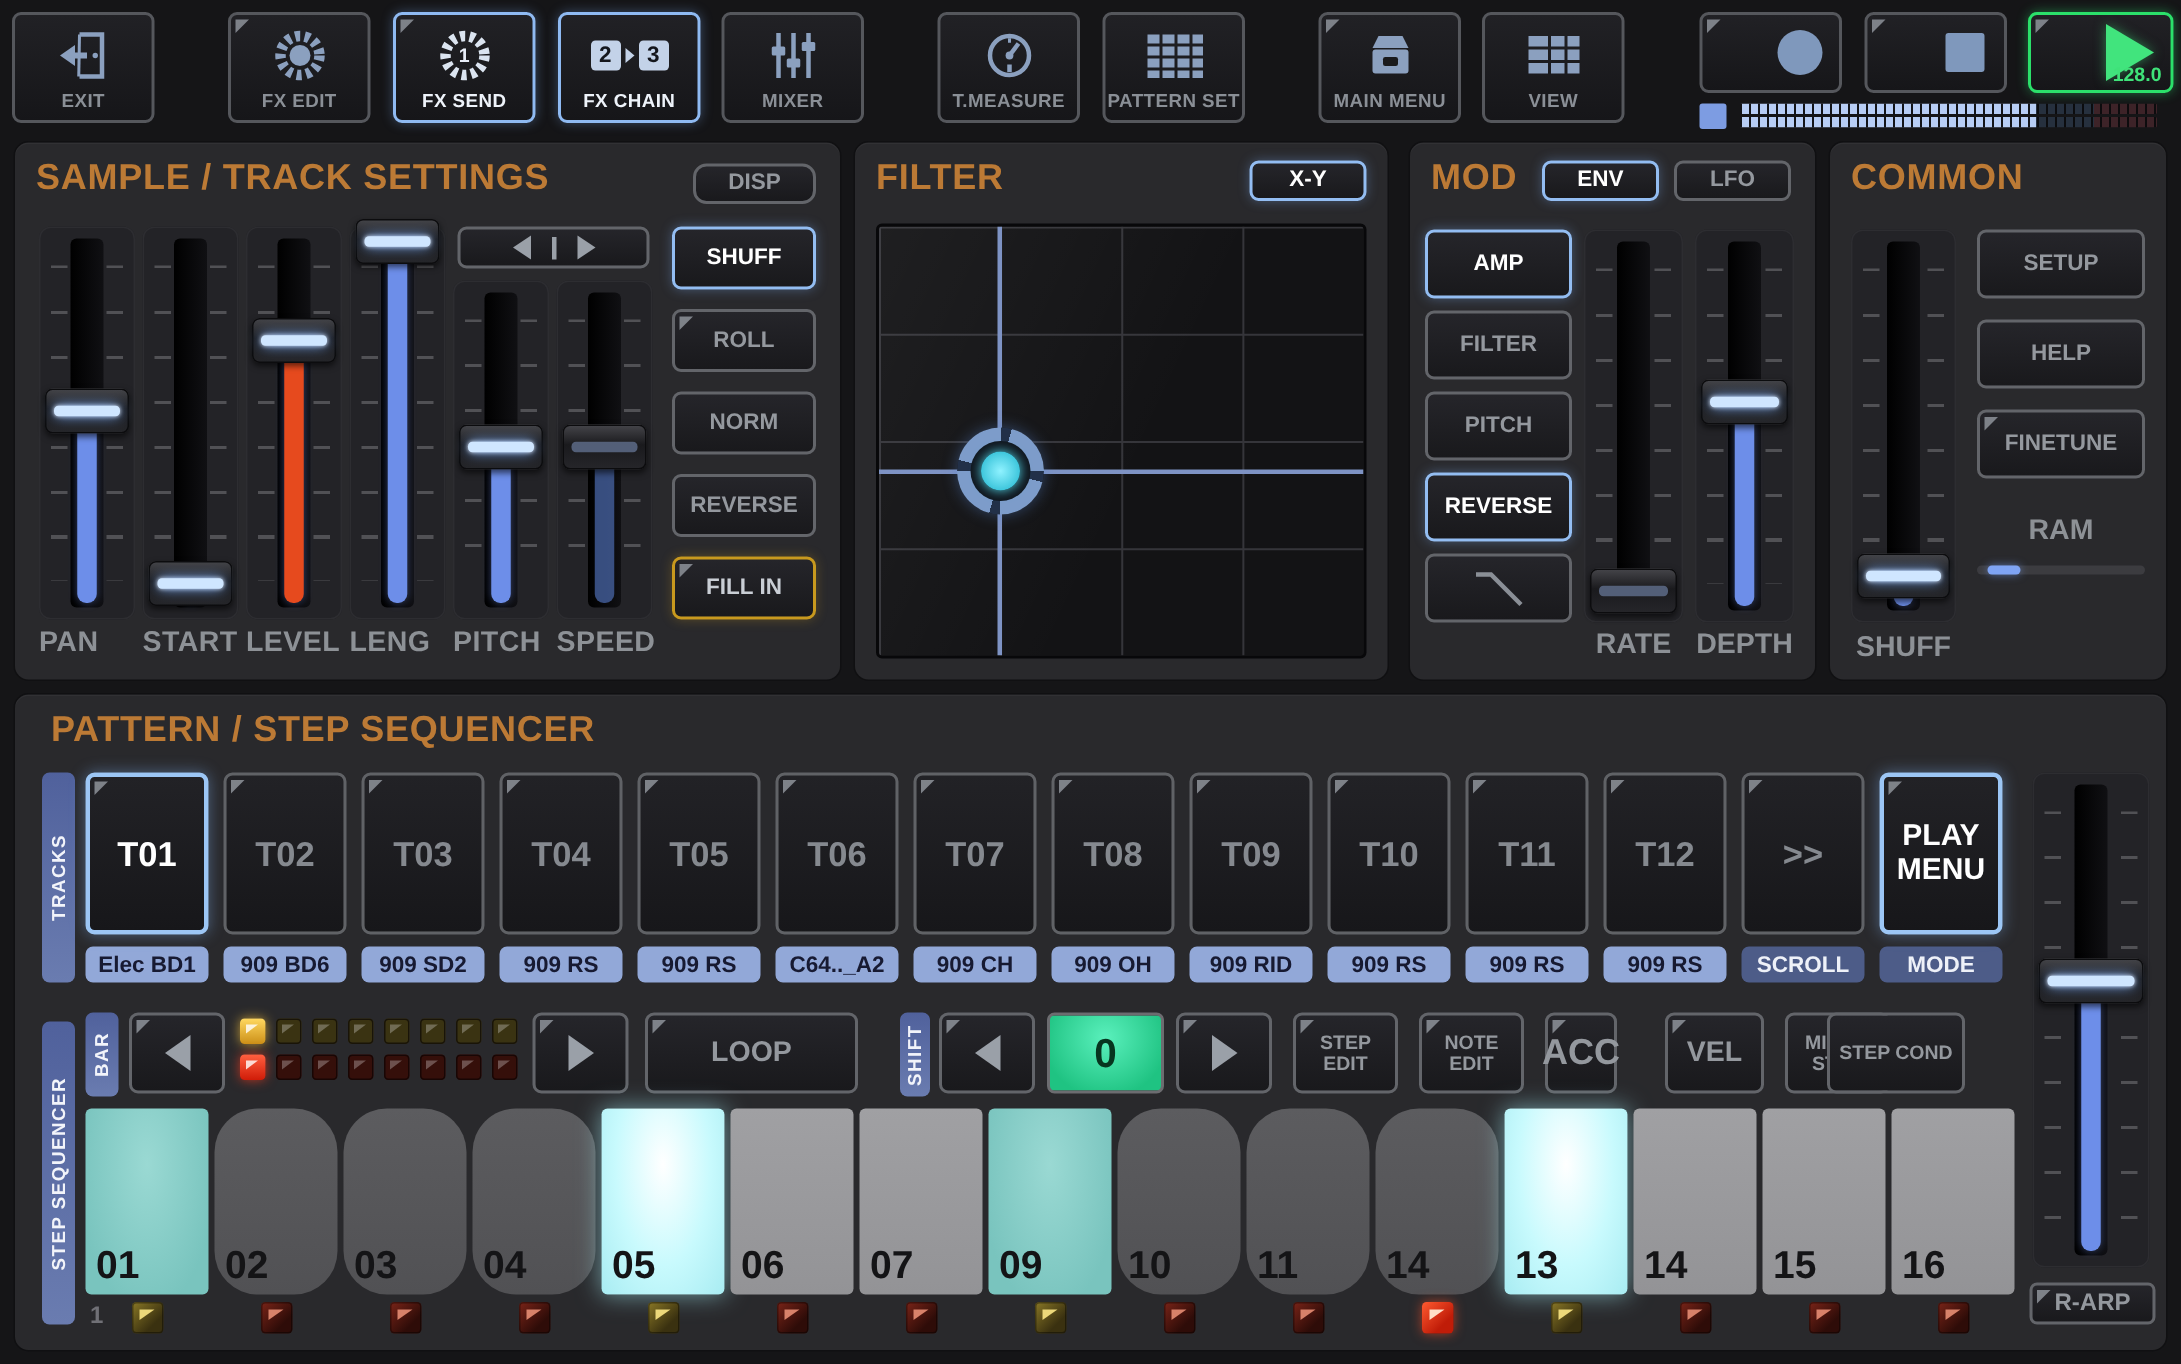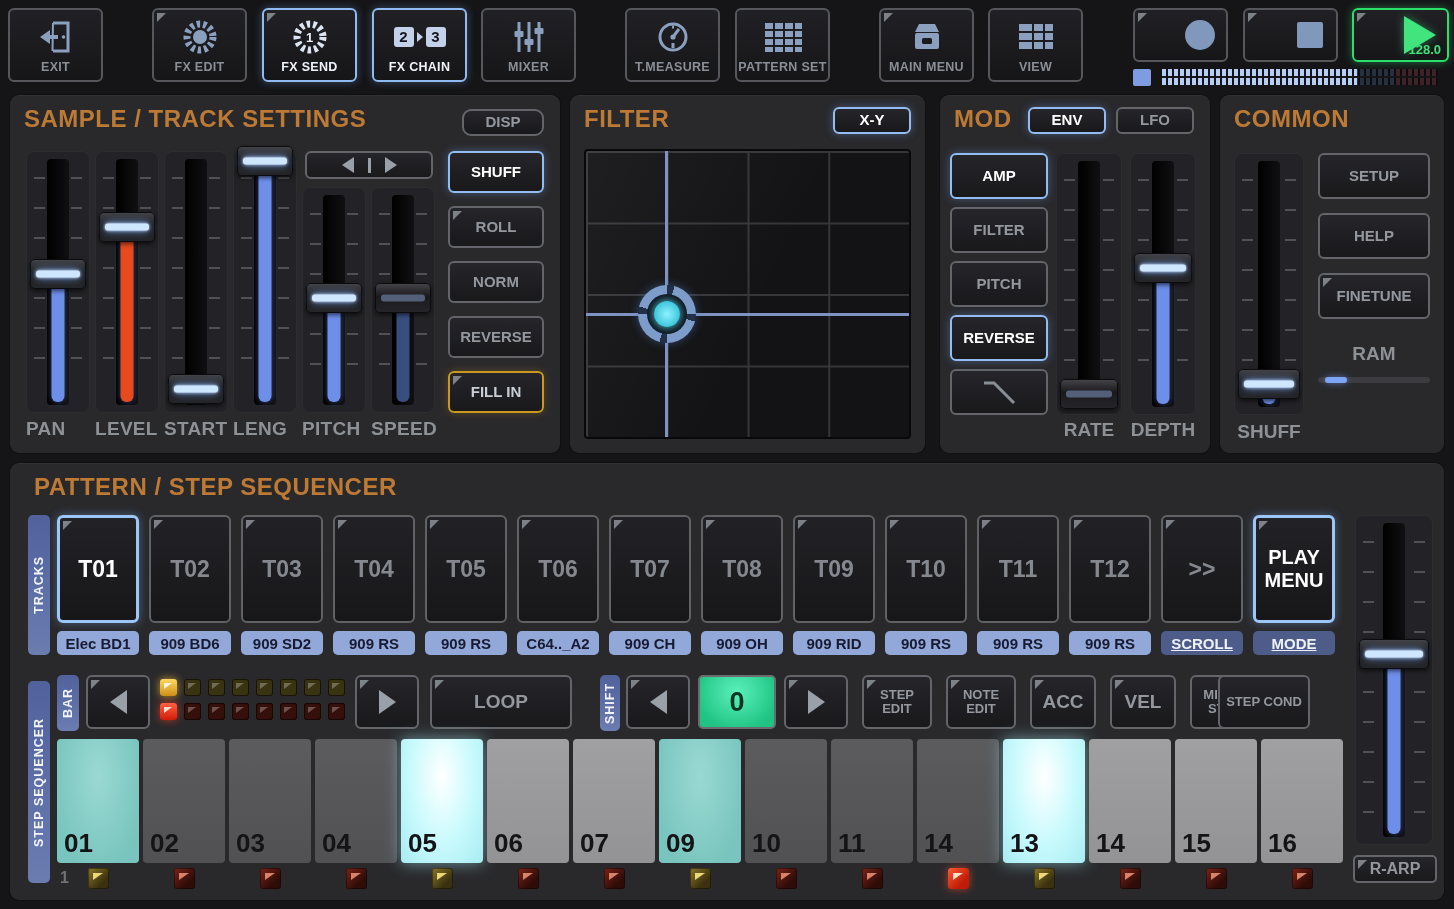--- a/index.html
+++ b/index.html
@@ -118,39 +118,39 @@
     writing-mode:vertical-rl; transform:rotate(180deg); }
   .trow { position:absolute; display:flex; gap:10px; }
   .tcols { display:flex; gap:10px; }
   .tcol { width:82px; display:flex; flex-direction:column; }
   .tbig { position:relative; height:108px; background:linear-gradient(#222226,#17171a);
     border:2px solid #606266; border-radius:6px; display:flex; align-items:center; justify-content:center;
     color:#85898f; font-size:23px; font-weight:bold; text-align:center; line-height:1.15; }
   .tbig.act { border:3px solid #9cc6f5; color:#fff; box-shadow:0 0 10px rgba(130,180,245,.4); }
   .tbadge { margin-top:8px; height:24px; border-radius:5px; background:#92a8d8; color:#171a32;
     font-size:15px; font-weight:bold; display:flex; align-items:center; justify-content:center; }
-  .tbadge.dk { background:#4d5c88; color:#eef1f8;text-decoration:underline; }
+  .tbadge.dk { background:#4d5c88; color:#eef1f8; }
   .ledrow { position:absolute; display:flex; gap:7px; }
   .led { width:17px; height:17px; border-radius:3px; position:relative; }
   .led::after { content:""; position:absolute; left:4px; top:4px; width:0; height:0;
     border-top:6px solid rgba(255,255,255,.28); border-right:8px solid transparent; }
   .led-y { background:#3a3312; box-shadow:inset 0 0 0 1px #191408; }
   .led-y.on { background:linear-gradient(#ffd860,#cc9018); box-shadow:0 0 8px rgba(255,200,60,.7); }
   .led-y.on::after { border-top-color:rgba(255,255,255,.8); }
   .led-r { background:#350f0a; box-shadow:inset 0 0 0 1px #180604; }
   .led-r.on { background:linear-gradient(#ff6040,#d01c08); box-shadow:0 0 8px rgba(255,60,30,.7); }
   .led-r.on::after { border-top-color:rgba(255,255,255,.8); }
   .gdisp { position:absolute; border:2px solid #6c6c70; border-radius:5px;
     background:radial-gradient(ellipse at 50% 30%, #5af0bc, #1fc382 80%);
     color:#07351f; font-size:27px; font-weight:bold;
     display:flex; align-items:center; justify-content:center; }
   .steprow { position:absolute; display:flex; gap:4px; }
   .stepcol { flex:1; display:flex; flex-direction:column; }
   .cell { height:124px; border-radius:4px; position:relative; }
-  .s-dark  { background:linear-gradient(#5c5c5f,#515154); }
+  .s-dark  { background:linear-gradient(#5c5c5f,#515154);border-radius:29px; }
   .s-light { background:linear-gradient(#a0a0a3,#939396); }
   .s-teal  { background:radial-gradient(ellipse at 50% 30%, #9ad9d3, #79c4be 80%); }
   .s-bright{ background:radial-gradient(ellipse at 50% 30%, #ffffff, #c8fafd 55%, #a8ecf2);
     box-shadow:0 0 16px rgba(170,245,255,.55); }
   .cell .num { position:absolute; left:7px; bottom:4px; font-size:26px; font-weight:bold; color:#141416; }
   .flag { width:21px; height:21px; margin:5px auto 0; border-radius:3px; position:relative;
     box-shadow:inset 0 0 0 1px rgba(0,0,0,.4); }
   .flag::after { content:""; position:absolute; left:5px; top:5px; width:0; height:0;
     border-top:7px solid rgba(255,255,255,.7); border-right:10px solid transparent; }
   .f-olive { background:linear-gradient(135deg,#8a7826,#3a3110 70%); }
@@ -324,37 +324,37 @@
         <div class="vslider" style="--pos: 47%;">
           <div class="ticks"></div>
           <div class="track"></div>
           <div class="fill"></div>
           <div class="handle"></div>
         </div>
         <div class="slabel">PAN</div>
       </div>
 
       <div class="scol">
+        <div class="vslider" style="--pos: 91%;">
+          <div class="ticks"></div>
+          <div class="track"></div>
+          <div class="fill"></div>
+          <div class="handle"></div>
+        </div>
+        <div class="slabel">START</div>
+      </div>
+
+      <div class="scol">
         <div class="vslider" style="--pos: 29%; --fc: #e64a1e;">
           <div class="ticks"></div>
           <div class="track"></div>
           <div class="fill"></div>
           <div class="handle"></div>
         </div>
         <div class="slabel">LEVEL</div>
-      </div>
-
-      <div class="scol">
-        <div class="vslider" style="--pos: 91%;">
-          <div class="ticks"></div>
-          <div class="track"></div>
-          <div class="fill"></div>
-          <div class="handle"></div>
-        </div>
-        <div class="slabel">START</div>
       </div>
 
       <div class="scol">
         <div class="vslider" style="--pos: 4%;">
           <div class="ticks"></div>
           <div class="track"></div>
           <div class="fill"></div>
           <div class="handle"></div>
         </div>
         <div class="slabel">LENG</div>
@@ -606,21 +606,21 @@
   <div class="vtab" style="left:590px;top:212px;width:20px;height:56px">SHIFT</div>
   <div class="btn cm" style="left:616px;top:212px;width:64px;height:54px">
     <span class="tri-l"></span>
   </div>
   <div class="gdisp" style="left:688px;top:212px;width:78px;height:54px">0</div>
   <div class="btn cm" style="left:774px;top:212px;width:64px;height:54px">
     <span class="tri-r"></span>
   </div>
   <div class="btn cm" style="left:852px;top:212px;width:70px;height:54px;font-size:13px">STEP EDIT</div>
   <div class="btn cm" style="left:936px;top:212px;width:70px;height:54px;font-size:13px">NOTE EDIT</div>
-  <div class="btn cm" style="left:1020px;top:212px;width:66px;height:54px;font-size:19px">ACC</div>
+  <div class="btn cm" style="left:1020px;top:212px;width:48px;height:54px;font-size:24px">ACC</div>
   <div class="btn cm" style="left:1100px;top:212px;width:66px;height:54px;font-size:19px">VEL</div>
   <div class="btn" style="left:1180px;top:212px;width:70px;height:54px;font-size:13px">MICRO STEP</div>
   <div class="btn" style="left:1208px;top:212px;width:92px;height:54px;font-size:13px">STEP COND</div>
 
   <div class="vtab" style="left:18px;top:218px;width:22px;height:202px">STEP SEQUENCER</div>
   <div class="steprow" style="left:47px;top:276px;width:1286px">
 
       <div class="stepcol">
         <div class="cell s-teal">
           <span class="num">01</span>

